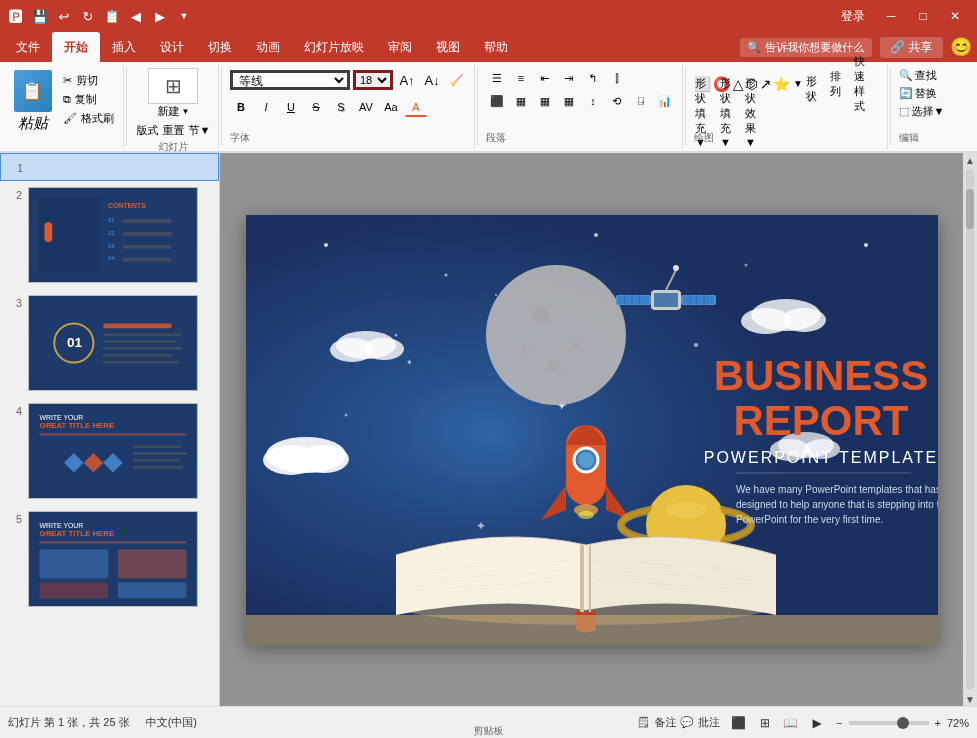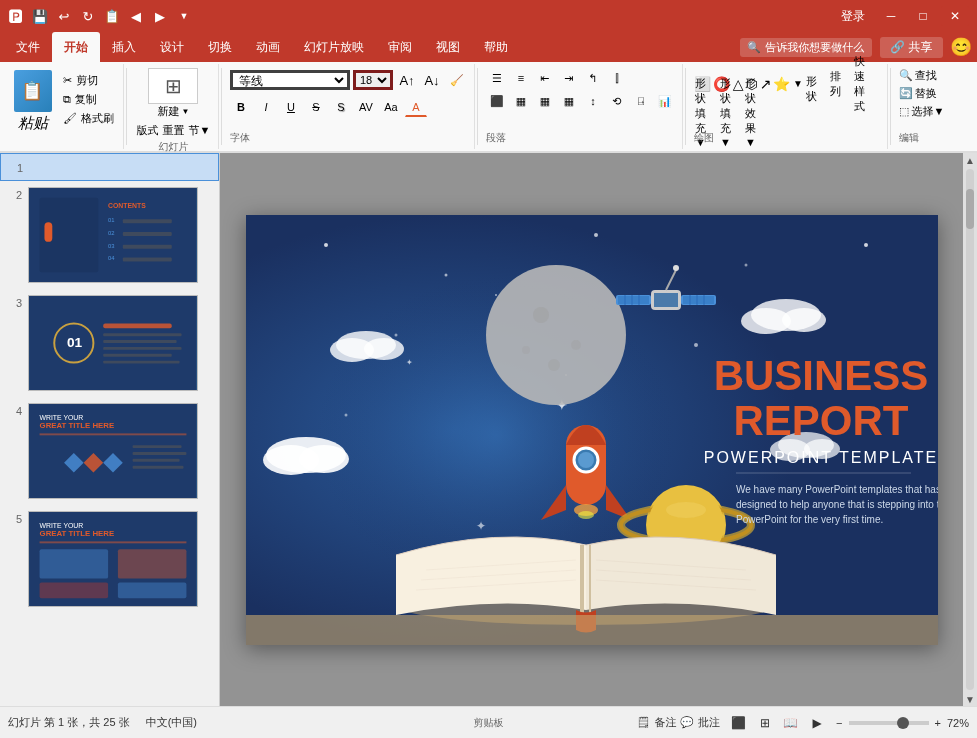--- a/index.html
+++ b/index.html
@@ -365,21 +365,21 @@
         </div>
         <div class="clipboard-small-btn">
           <span>⧉</span>
           <span>复制</span>
         </div>
         <div class="clipboard-small-btn">
           <span>🖌</span>
           <span>格式刷</span>
         </div>
       </div>
-      <div style="margin-top:auto;font-size:10px;color:#666;text-align:center;width:100%;position:absolute;bottom:8px;left:0;">剪贴板</div>
+      <div style="margin-top:auto;font-size:10px;color:#666;text-align:center;width:100%;position:absolute;bottom:0;left:0;">剪贴板</div>
     </div>
     <div class="ribbon-sep"></div>
 
     <div class="ribbon-group" style="min-width:90px;padding:4px 6px;">
       <div style="display:flex;flex-direction:column;align-items:center;gap:4px;flex:1;">
         <div style="display:flex;flex-direction:column;align-items:center;cursor:pointer;">
           <div style="width:50px;height:36px;border:1px solid #ccc;background:white;display:flex;align-items:center;justify-content:center;font-size:20px;color:#555;">⊞</div>
           <div style="display:flex;align-items:center;gap:2px;font-size:11px;">
             <span>新建</span>
             <span style="font-size:8px;">▼</span>

